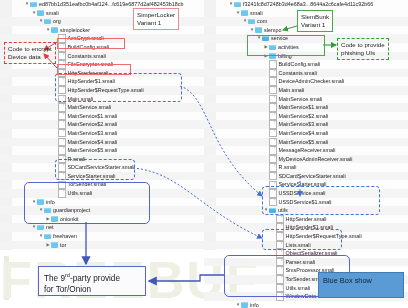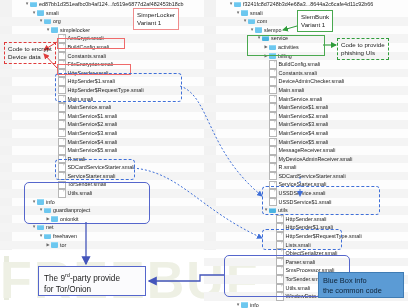--- a/index.html
+++ b/index.html
@@ -490,22 +490,21 @@
 
   <path d="M300,177 L300,196" stroke="#3f6fd8" stroke-width="1" fill="none" stroke-dasharray="2,2" marker-end="url(#arr-blue)"></path>
 </svg>
 
 <div id="box-lib">
   <span>The 9</span><sup>rd</sup><span>-party provide</span>
   <div>for Tor/Onion</div>
 </div>
 
 <div id="box-blue">
-  <div>Blue Box info</div>
-  <div>the common code</div>
+  <div>Blue Box show</div>
 </div>
 
 <svg class="ov ovtop" viewBox="0 0 408 308">
   <defs>
     <marker id="arr-b2" markerWidth="7" markerHeight="7" refX="6" refY="3.5" orient="auto">
       <path d="M0,0 L7,3.5 L0,7 z" fill="#4455bb"></path>
     </marker>
   </defs>
 
   <path d="M86,222 L86,264" stroke="#4455bb" stroke-width="1.3" fill="none" marker-end="url(#arr-b2)"></path>

